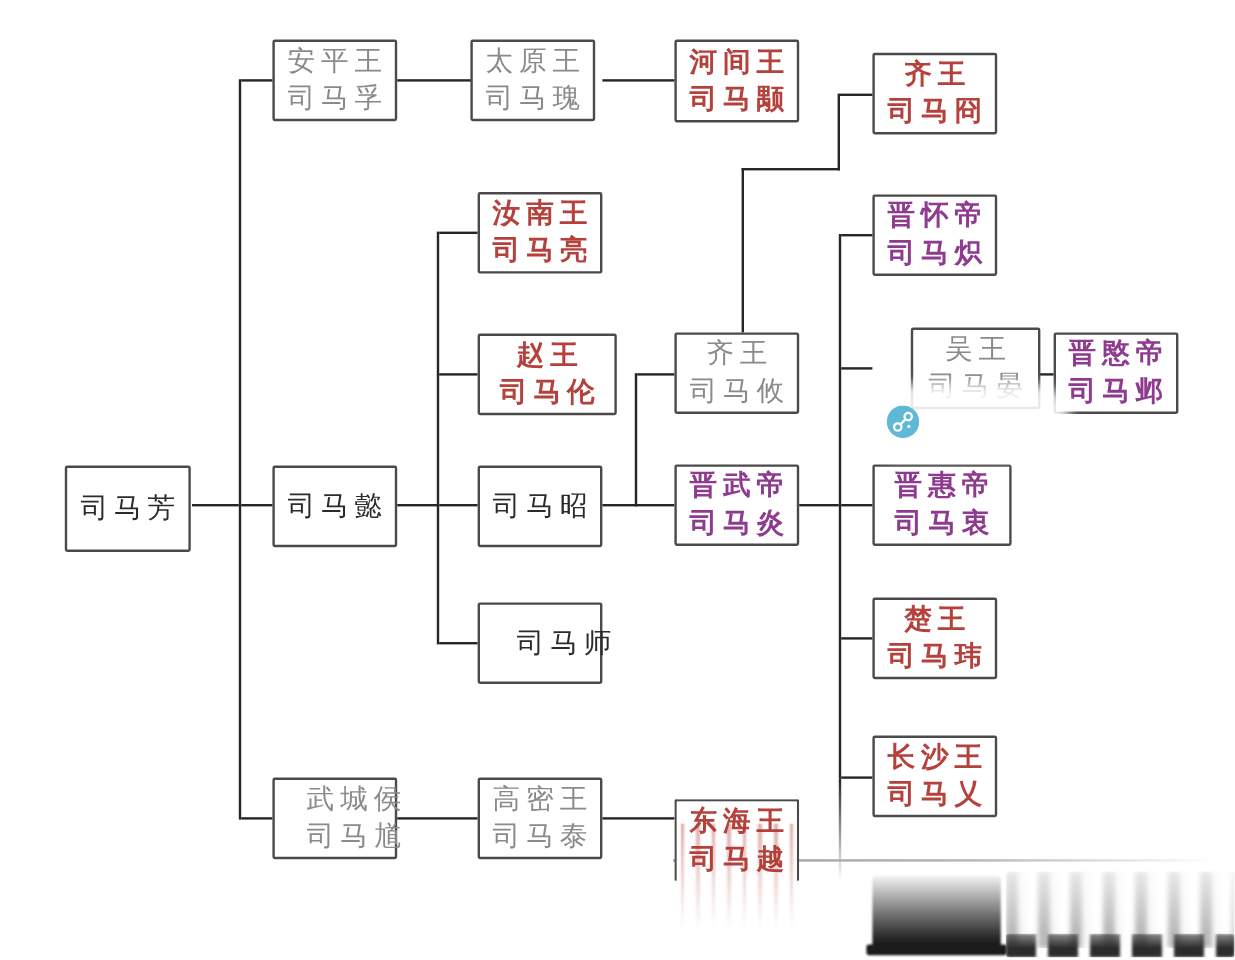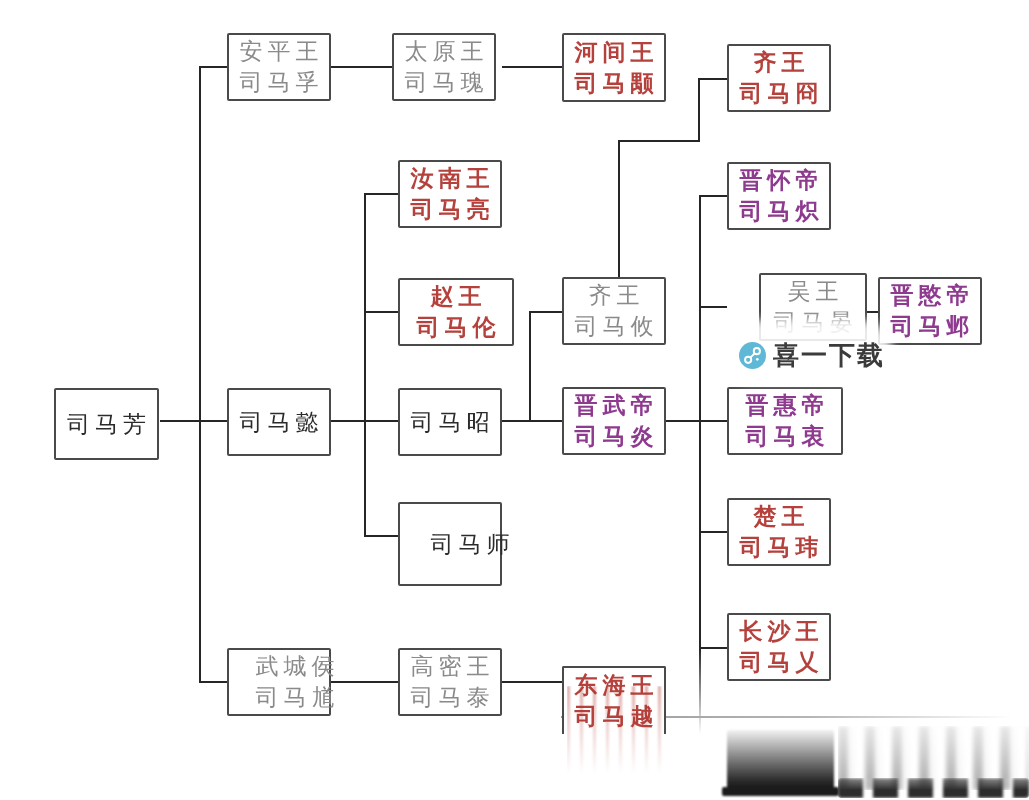--- a/index.html
+++ b/index.html
@@ -188,21 +188,21 @@
         <div class="nline">司马昭</div>
       </div>
       <div class="node emperor" style="left: 562px; top: 387px; width: 104px; height: 68px;">
         <div class="nline">晋武帝</div>
         <div class="nline">司马炎</div>
       </div>
       <div class="node emperor" style="left: 727px; top: 387px; width: 116px; height: 68px; text-align: right;">
         <div class="nline">晋惠帝</div>
         <div class="nline">司马衷</div>
       </div>
-      <div class="node patriarch" style="left: 398px; top: 502px; width: 104px; height: 84px; padding-left: 40px;">
+      <div class="node patriarch" style="left: 398px; top: 502px; width: 104px; height: 68px; padding-left: 40px;">
         <div class="nline">司马师</div>
       </div>
       <div class="node prince" style="left: 727px; top: 498px; width: 104px; height: 68px;">
         <div class="nline">楚王</div>
         <div class="nline">司马玮</div>
       </div>
       <div class="node prince" style="left: 727px; top: 613px; width: 104px; height: 68px;">
         <div class="nline">长沙王</div>
         <div class="nline">司马乂</div>
       </div>
@@ -228,15 +228,14 @@
 
   <div class="wm-halo"></div>
   <div class="watermark">
     <svg class="wm-icon" viewBox="0 0 28 28">
       <circle cx="14" cy="14" r="14" fill="#5fb8d6"></circle>
       <circle cx="18.5" cy="9.5" r="3.2" fill="none" stroke="#ffffff" stroke-width="2"></circle>
       <circle cx="9.5" cy="18.5" r="3.2" fill="none" stroke="#ffffff" stroke-width="2"></circle>
       <line x1="12" y1="16" x2="16" y2="12" stroke="#ffffff" stroke-width="2"></line>
       <circle cx="19" cy="18" r="1.4" fill="#ffffff"></circle>
     </svg>
-    <span class="wm-text">喜一下载</span>
   </div>
 </div>
 
 </body></html>

